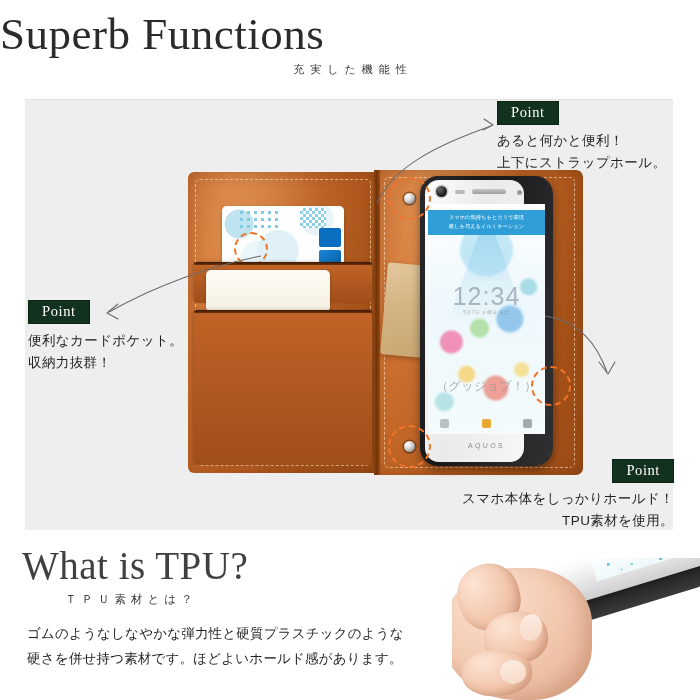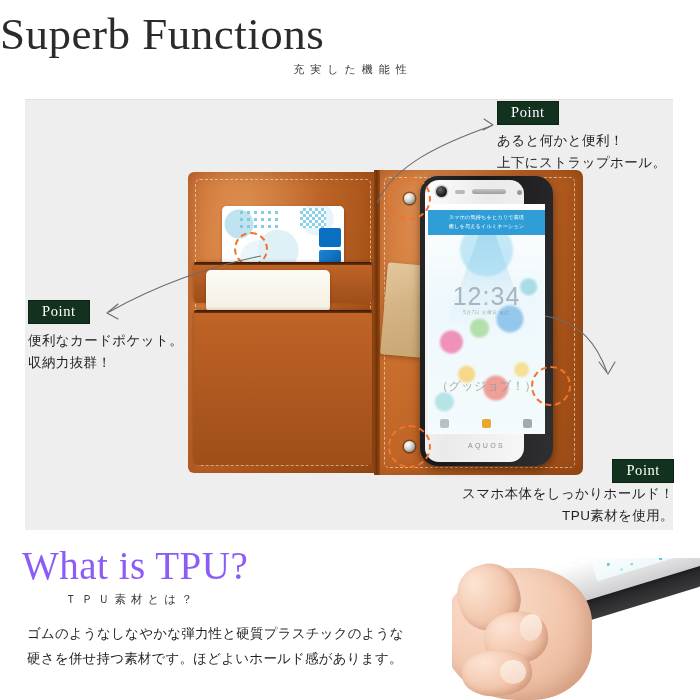--- a/index.html
+++ b/index.html
@@ -235,27 +235,27 @@
   }
   .callout-line {
     font-size:13.5px; color:#231f20; line-height:1.62;
     letter-spacing:0.4px; white-space:nowrap;
   }
   .c-topright { left:497px; top:101px; }
   .c-topright .callout-text { margin-top:5px; }
   .c-left { left:28px; top:300px; }
   .c-left .callout-text { margin-top:6px; }
   .c-bottomright { left:447px; top:459px; width:227px; text-align:right; }
-  .c-bottomright .callout-text { }
+  .c-bottomright .callout-text { margin-top:5px; }
 
   
   .tpu-title {
     position:absolute; left:22px; top:543px;
     font-family:"Liberation Serif", serif;
-    font-size:39px; font-weight:400; color:#8b5cf6; letter-spacing:0.5px;
+    font-size:39px; font-weight:400; color:#404040; letter-spacing:0.5px;
   }
   .tpu-sub {
     position:absolute; left:25px; top:592px;
     font-family:"Liberation Serif", serif;
     font-size:11.5px; color:#3a3a3a; letter-spacing:5px;margin-left:40px;
   }
   .tpu-body {
     position:absolute; left:27px; top:622px; width:420px;
     font-size:13.5px; color:#231f20; line-height:1.85; letter-spacing:0.2px;
   }

